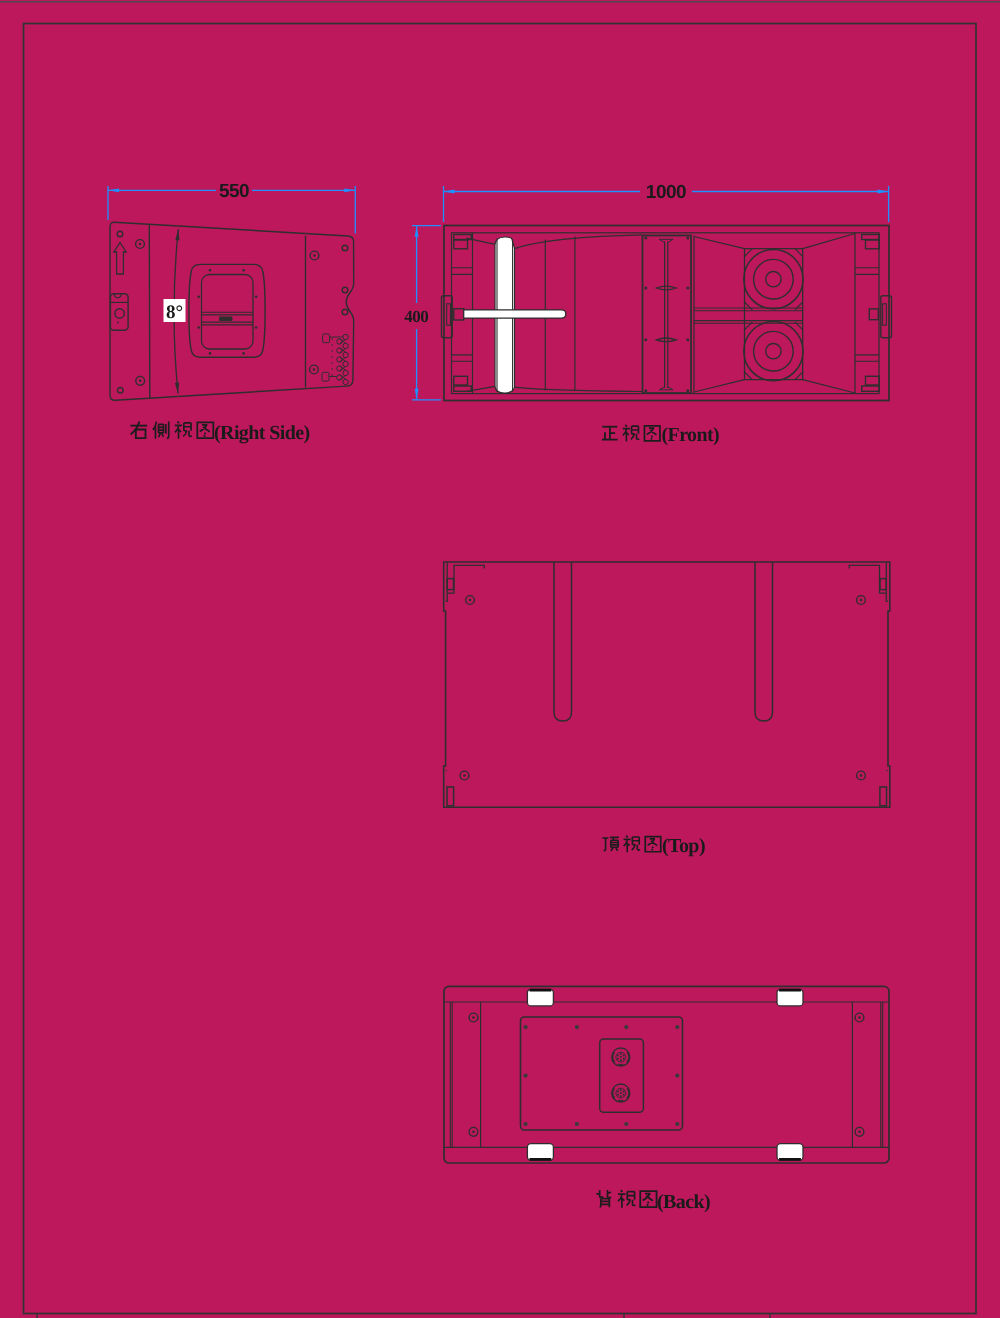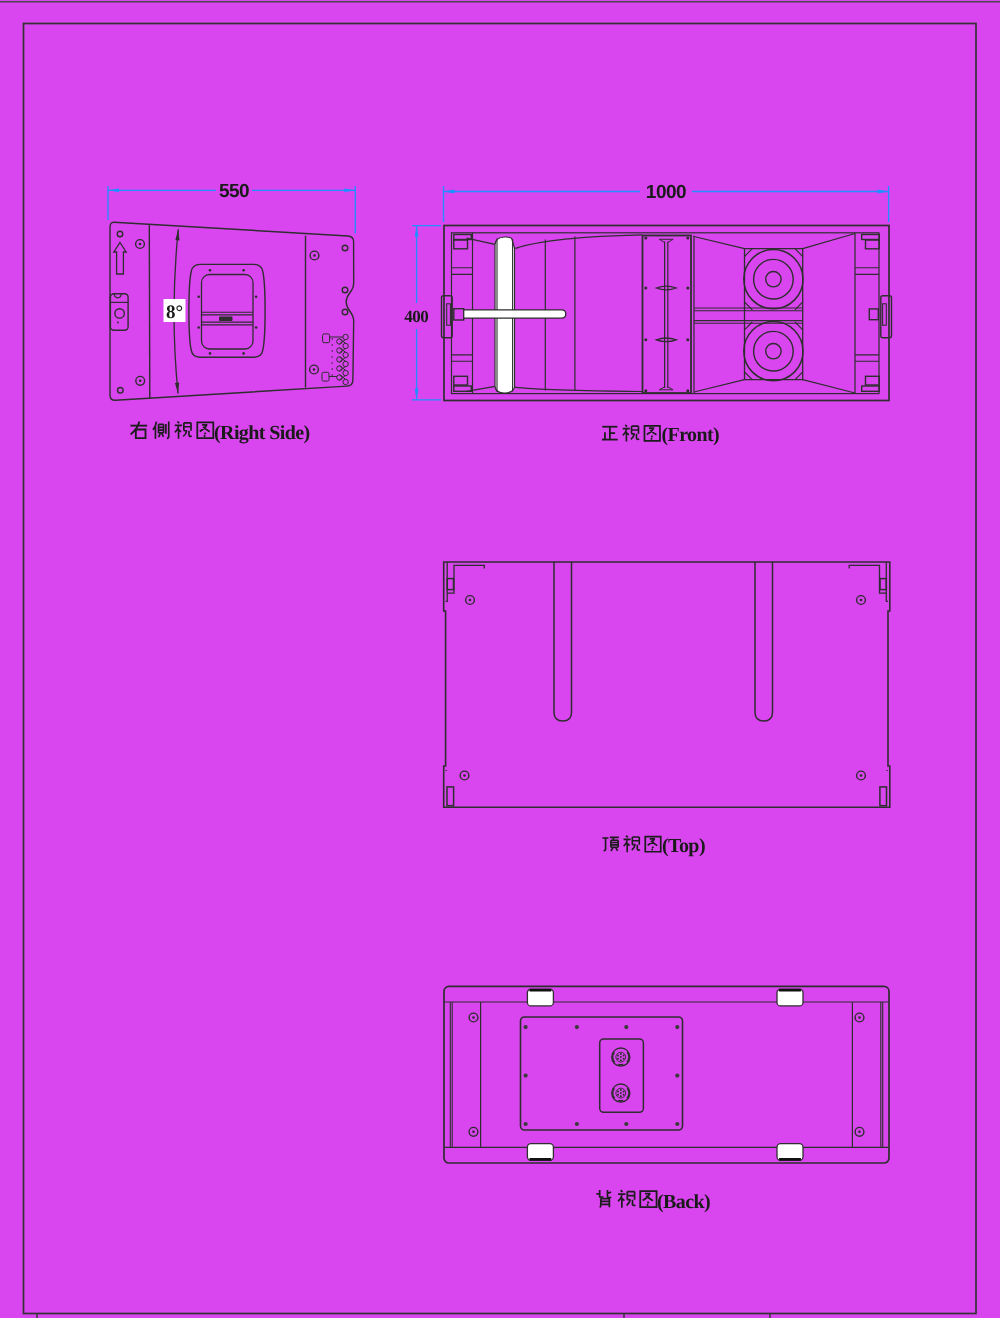--- a/index.html
+++ b/index.html
@@ -1,16 +1,16 @@
 <!DOCTYPE html>
 <html><head>
 <meta charset="utf-8">
 <style>
 html,body{margin:0;padding:0;background:#fff;}
-#page{position:relative;width:1000px;height:1318px;background:#d946ef;overflow:hidden;}
+#page{position:relative;width:1000px;height:1318px;background:#be185d;overflow:hidden;}
 svg{position:absolute;top:0;left:0;will-change:transform;}
 text{text-rendering:geometricPrecision;}
 .sans{font-family:"Liberation Sans",sans-serif;}
 .serif{font-family:"Liberation Serif",serif;}
 </style>
 </head>
 <body>
 <div id="page">
 <svg width="1000" height="1318" viewBox="0 0 1000 1318">
 <defs>

